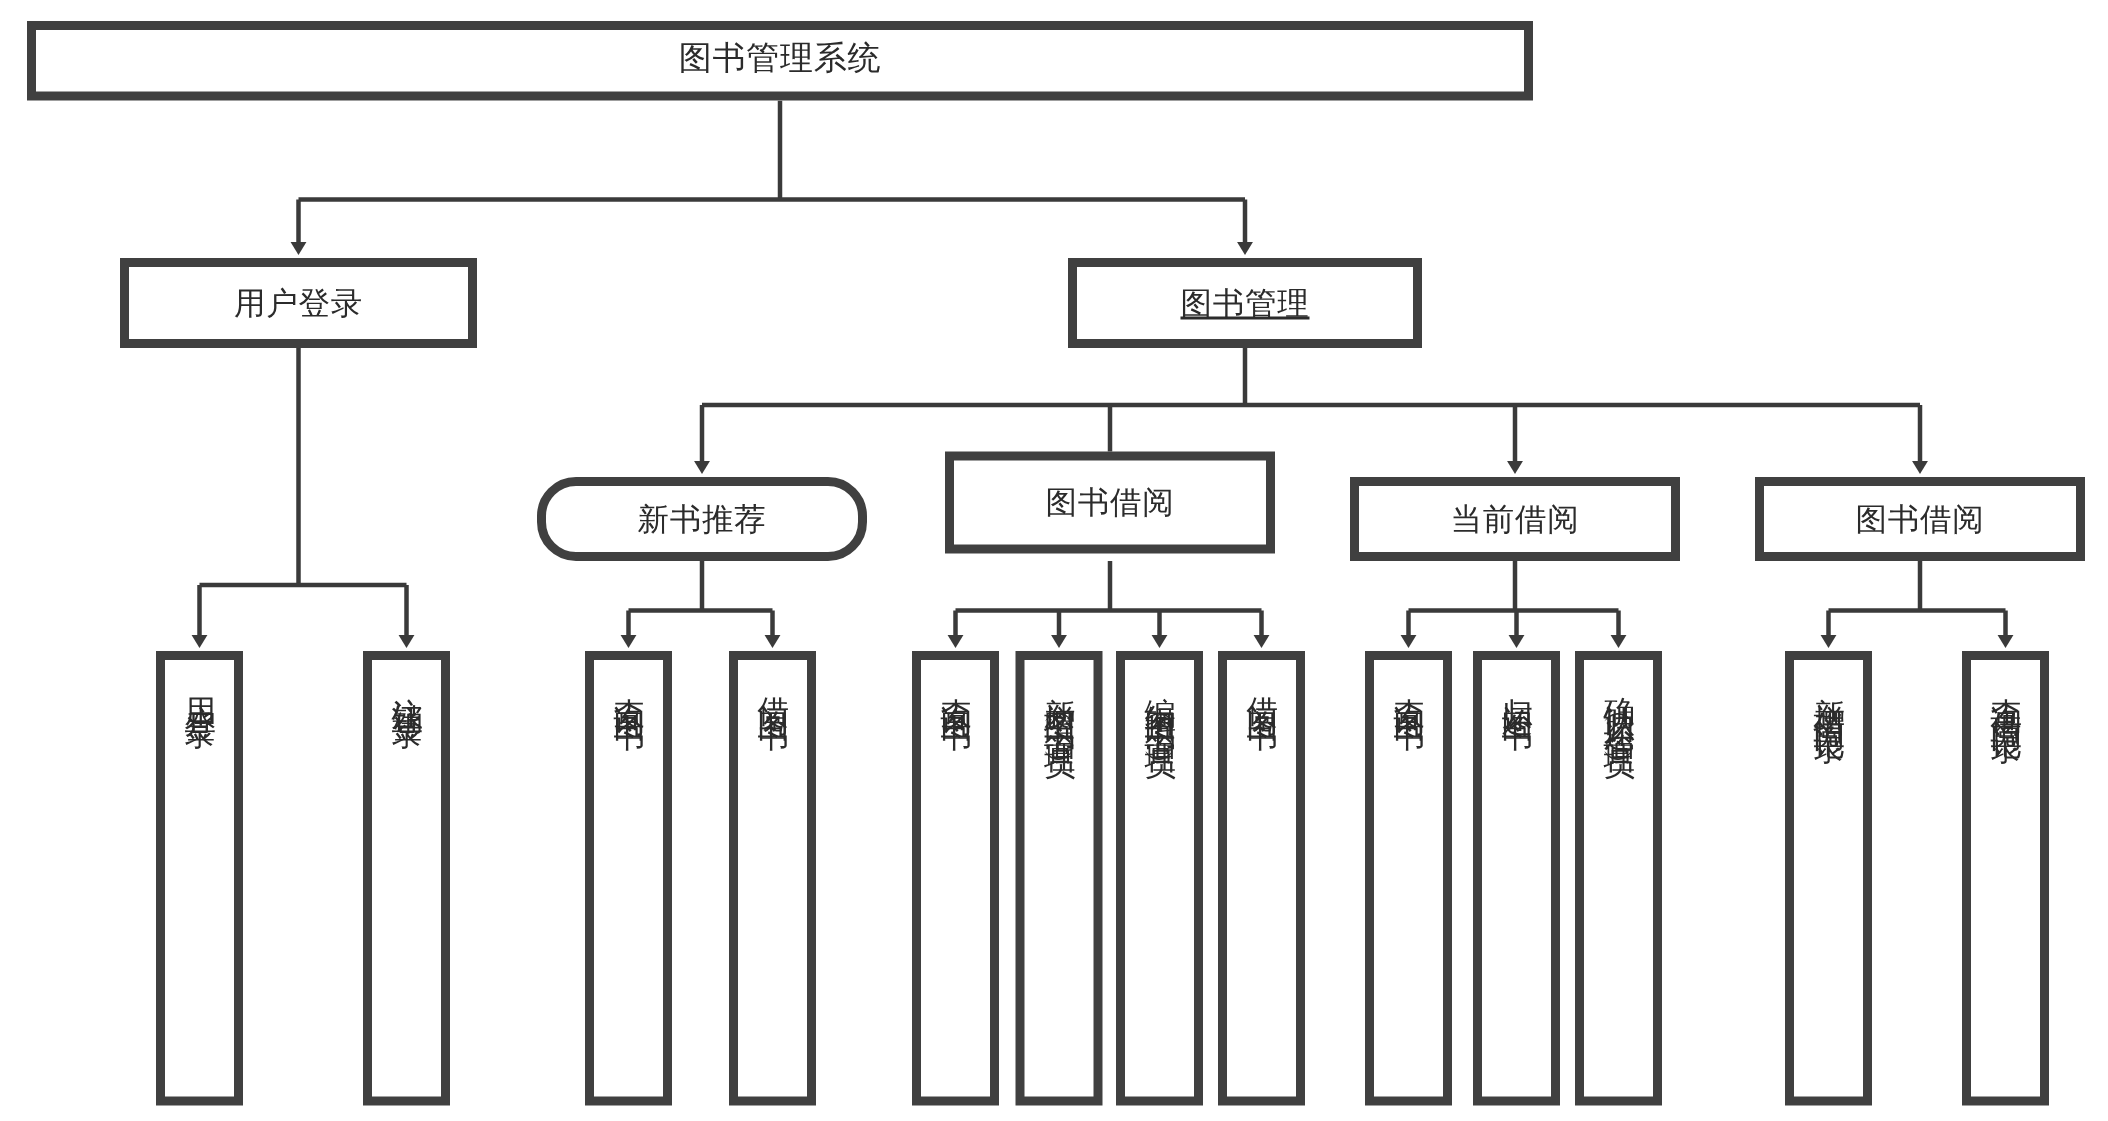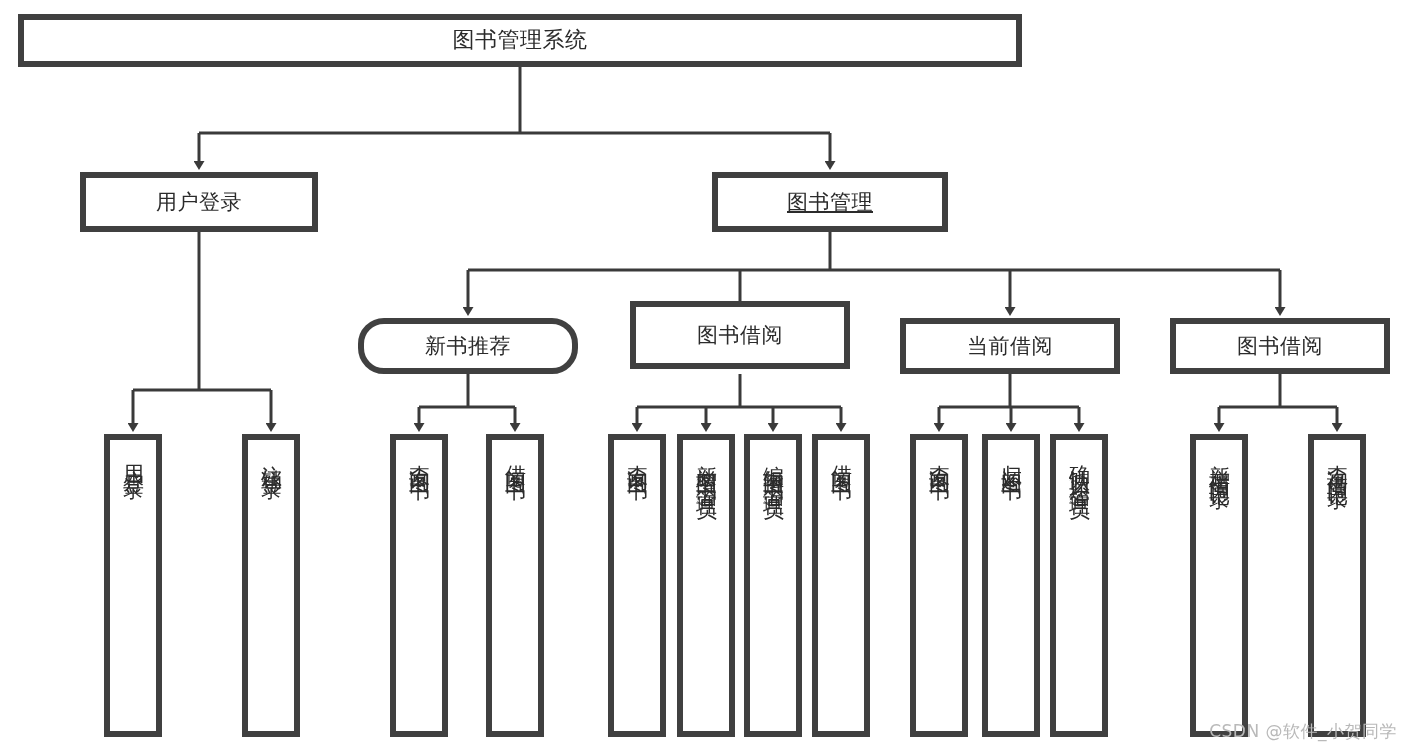--- a/index.html
+++ b/index.html
@@ -174,14 +174,13 @@
         <span class="label">确认归还（管理员）</span>
       </div>
       <div class="node vert" style="left: 1190px; top: 434px; width: 58px; height: 303px;">
         <span class="label">新增借阅记录</span>
       </div>
       <div class="node vert" style="left: 1308px; top: 434px; width: 58px; height: 303px;">
         <span class="label">查询借阅记录</span>
       </div>
     </div>
 
-  <div class="watermark">CSDN @软件_小贺同学</div>
 </div>
 
 </body></html>

